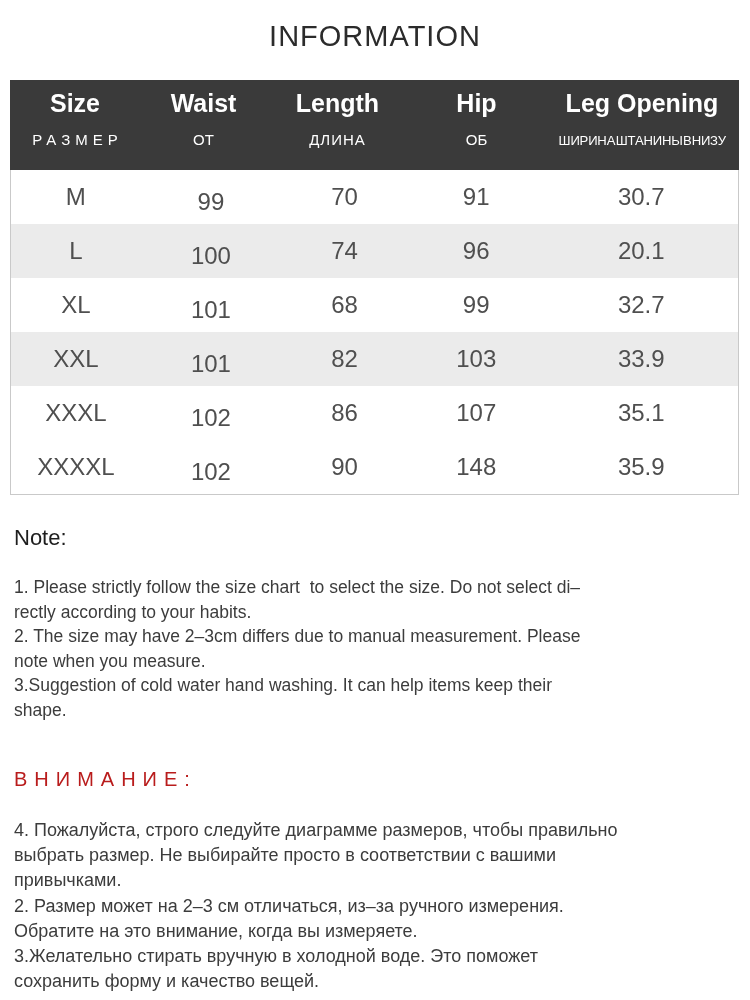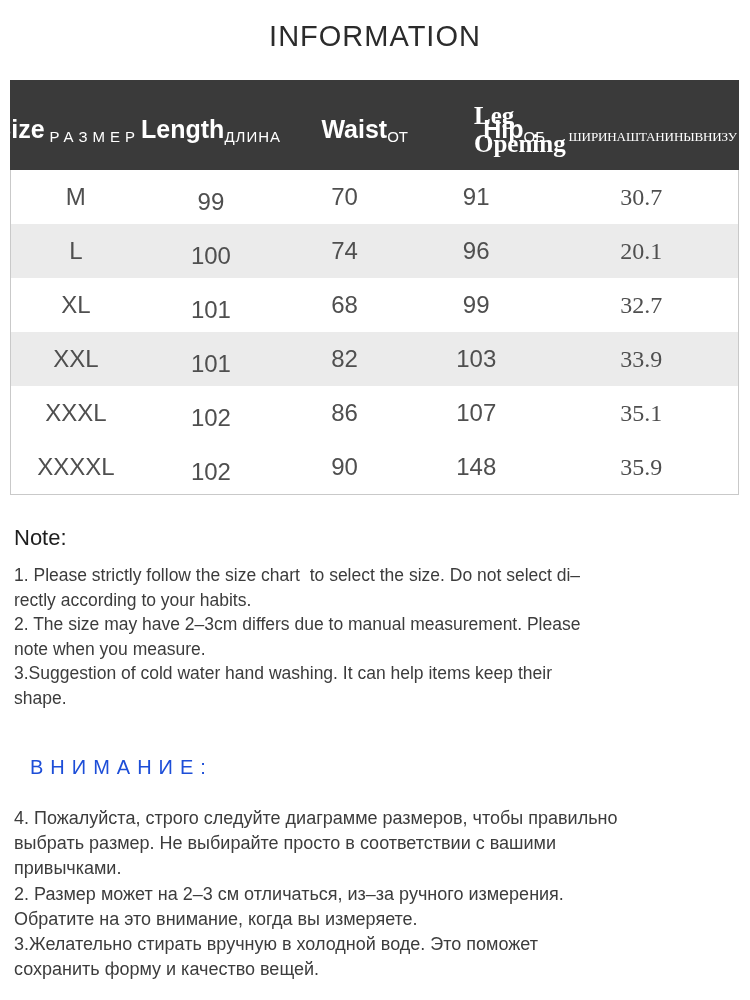--- a/index.html
+++ b/index.html
@@ -20,29 +20,30 @@
   }
   .size-chart { margin: 27px 11px 0 10px; }
   .chart-header {
     display: flex;
     height: 90px;
     background: #3a3a3a;
     color: #ffffff;
   }
   .col {
     display: flex;
+    flex-direction: column;
     align-items: center;
-    justify-content: flex-end;
+    justify-content: flex-start;
     padding-top: 9px;
   }
   .c1 { width: 130px; }
   .c2 { width: 141px; }
   .c3 { width: 127px; }
   .c4 { width: 137px; }
-  .c5 { width: 194px; font-family: Liberation Serif, serif; }
+  .c5 { width: 194px; }
   .h-en { font-size: 25px; font-weight: bold; }
   .h-ru { font-size: 15px; margin-top: 13px; }
   .ru-size { letter-spacing: 5px; padding-left: 5px; }
   .ru-dlina { letter-spacing: 1px; }
   .ru-leg {
     font-size: 13.5px;
     word-spacing: -3px;
     letter-spacing: -0.2px;
     display: inline-block;
     transform: scaleX(0.97);
@@ -58,60 +59,59 @@
     align-items: center;
     font-size: 24px;
     color: #4f4f4f;
     background: #ffffff;
   }
   .chart-row.alt { background: #ebebeb; }
   .cell { text-align: center; }
   .cell.shift-down { position: relative; top: 5px; }
   .note-section { margin: 30px 18px 0 14px; }
   .note-heading { font-size: 22px; color: #1e1e1e; }
-  .note-lines { margin-top: 12px; }
+  .note-lines { margin-top: 24px; }
   .note-line {
     font-size: 17.5px;
     line-height: 24.5px;
     color: #3c3c3c;
     white-space: pre-wrap;
   }
   .attention-section { margin: 46px 18px 0 14px; }
   .attention-heading {
     font-size: 20px;
     letter-spacing: 7px;
-    color: #1d4ed8;
-    margin-left: 16px;
+    color: #b91c1c;
   }
   .attention-lines { margin-top: 27px; }
   .attention-line {
     font-size: 18px;
     line-height: 25.2px;
     color: #3c3c3c;
     white-space: pre-wrap;
   }
 </style>
 </head>
 <body>
 
 <div class="page-title">INFORMATION</div>
 
 <div class="size-chart">
   <div class="chart-header">
     <div class="col c1">
       <div class="h-en">Size</div>
       <div class="h-ru ru-size">РАЗМЕР</div>
     </div>
+    <div class="col c3">
+      <div class="h-en">Waist</div>
+      <div class="h-ru">ОТ</div>
+    </div>
     <div class="col c2">
       <div class="h-en">Length</div>
       <div class="h-ru ru-dlina">ДЛИНА</div>
-    </div>
-    <div class="col c3">
-      <div class="h-en">Waist</div>
-      <div class="h-ru">ОТ</div>
     </div>
     <div class="col c4">
       <div class="h-en">Hip</div>
       <div class="h-ru">ОБ</div>
     </div>
     <div class="col c5">
       <div class="h-en">Leg Opening</div>
       <div class="h-ru"><span class="ru-leg">ШИРИНА ШТАНИНЫ ВНИЗУ</span></div>
     </div>
   </div>

